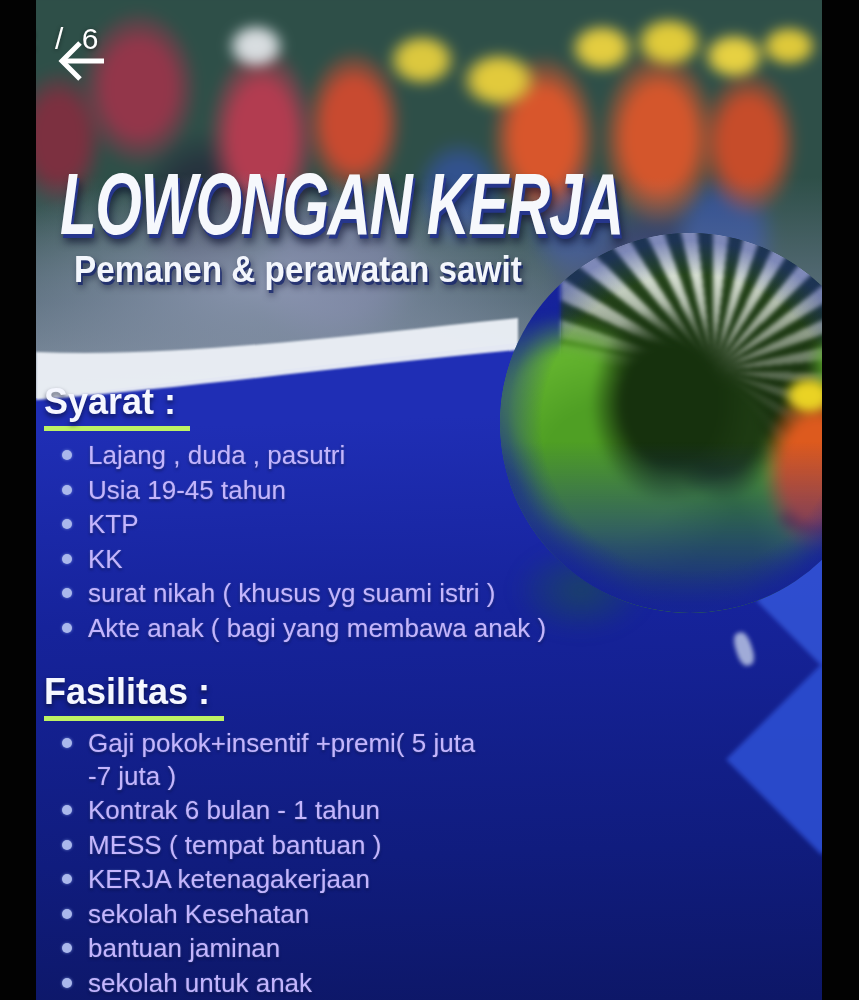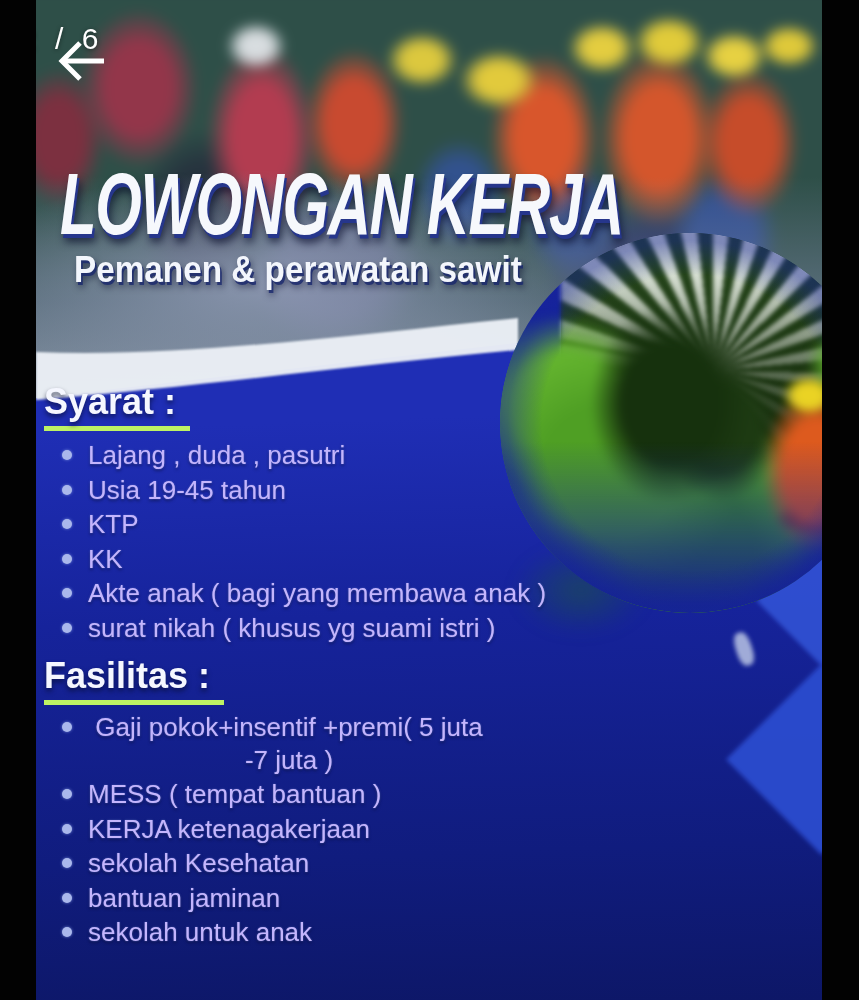--- a/index.html
+++ b/index.html
@@ -91,23 +91,23 @@
     transform:scaleX(.68);transform-origin:left top;
     text-shadow:3px 4px 0 #26368c, 5px 8px 10px rgba(5,10,40,.7);}
   .subtitle{position:absolute;left:38px;top:250px;margin:0;color:#f3f6fc;
     font-weight:bold;font-size:37px;line-height:1.1;white-space:nowrap;
     transform:scaleX(.9);transform-origin:left top;
     text-shadow:2px 3px 0 rgba(25,40,110,.8), 3px 5px 8px rgba(5,10,40,.6);}
   .sections{position:absolute;left:8px;top:380px;width:600px;}
   .section-heading{display:inline-block;margin:0;color:#f5f7ff;font-size:36px;font-weight:bold;
     padding:0 14px 3px 0;border-bottom:5px solid #bef264;line-height:1.2;
     text-shadow:0 3px 5px rgba(5,10,40,.65);}
-  .section-heading.second{margin-top:8px;}
+  .section-heading.second{margin-top:24px;}
   ul.bullets{list-style:none;margin:8px 0 0 0;padding:0 0 0 16px;}
-  ul.bullets.second{margin-top:6px;text-align:center;}
+  ul.bullets.second{margin-top:6px;}
   ul.bullets li{display:flex;align-items:flex-start;color:#c4b5fd;font-size:26px;
     line-height:32.5px;margin:2px;white-space:nowrap;
     text-shadow:0 0 2px rgba(130,150,225,.55), 0 2px 3px rgba(5,10,40,.5);}
   ul.bullets li .dot{flex:0 0 auto;width:10px;height:10px;border-radius:50%;background:#aab8ec;
     margin:11px 16px 0 0;box-shadow:0 0 3px rgba(140,160,235,.8);}
   ul.bullets li.wrap{white-space:normal;}
   ul.bullets li.wrap .li-text{max-width:402px;}
 </style>
 </head>
 <body>
@@ -156,33 +156,37 @@
         <li>
             <span class="dot"></span>
             <span class="li-text">KTP</span>
           </li>
         <li>
             <span class="dot"></span>
             <span class="li-text">KK</span>
           </li>
         <li>
             <span class="dot"></span>
+            <span class="li-text">surat nikah ( khusus yg suami istri )</span>
+          </li>
+        <li>
+            <span class="dot"></span>
             <span class="li-text">Akte anak ( bagi yang membawa anak )</span>
-          </li>
-        <li>
-            <span class="dot"></span>
-            <span class="li-text">surat nikah ( khusus yg suami istri )</span>
           </li>
       </ul>
 
       <h3 class="section-heading second">Fasilitas :</h3>
       <ul class="bullets second">
         <li class="wrap">
             <span class="dot"></span>
             <span class="li-text">Gaji pokok+insentif +premi( 5 juta -7 juta )</span>
+          </li>
+        <li>
+            <span class="dot"></span>
+            <span class="li-text">Kontrak 6 bulan - 1 tahun</span>
           </li>
         <li>
             <span class="dot"></span>
             <span class="li-text">MESS ( tempat bantuan )</span>
           </li>
         <li>
             <span class="dot"></span>
             <span class="li-text">KERJA ketenagakerjaan</span>
           </li>
         <li>

